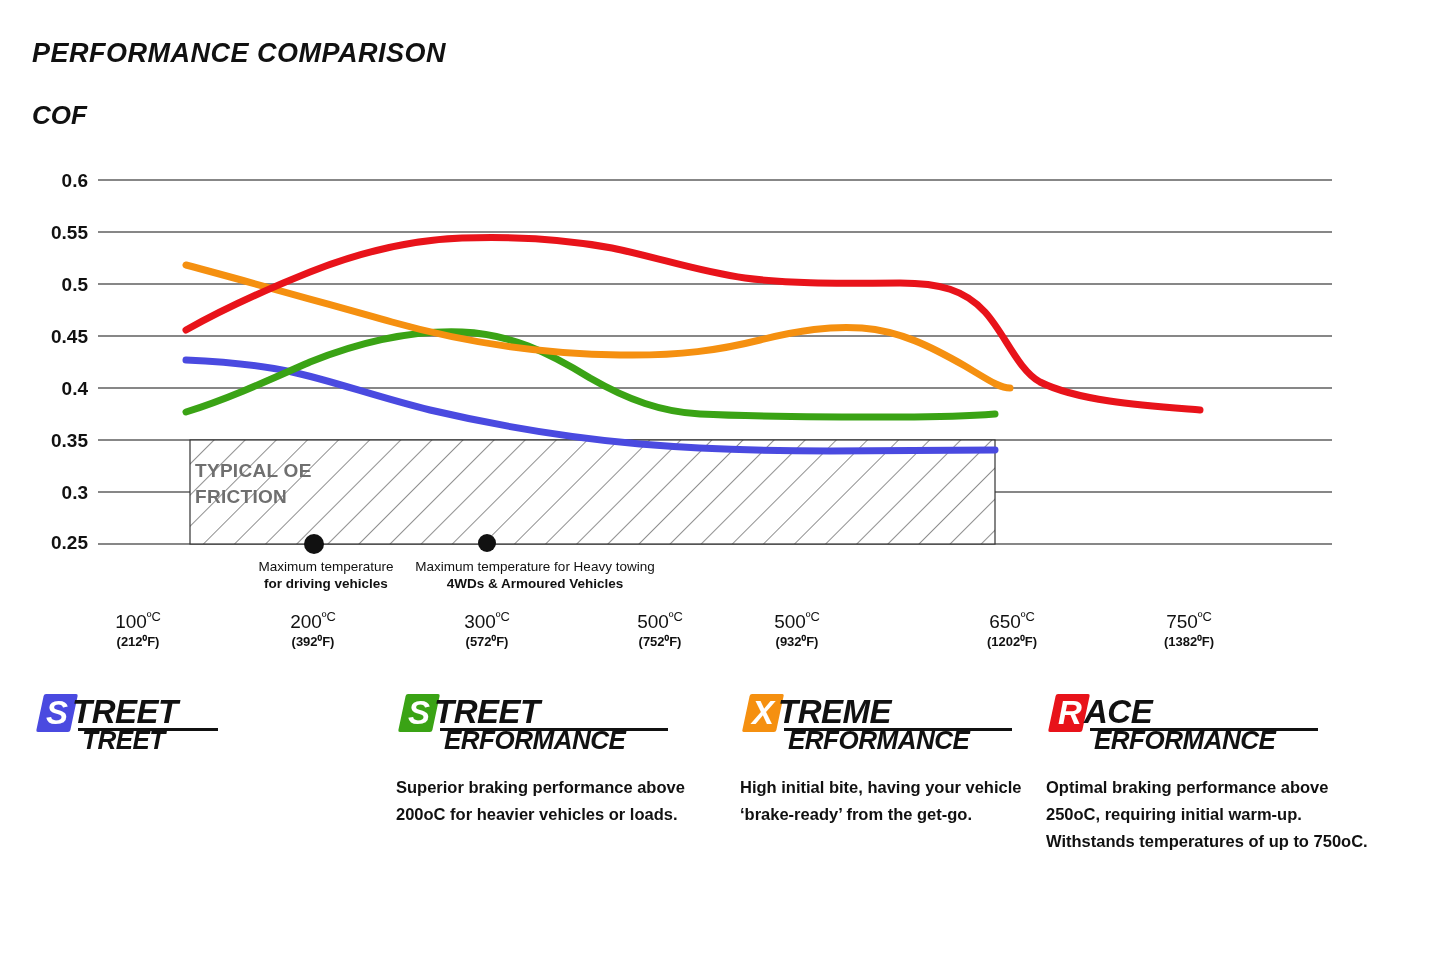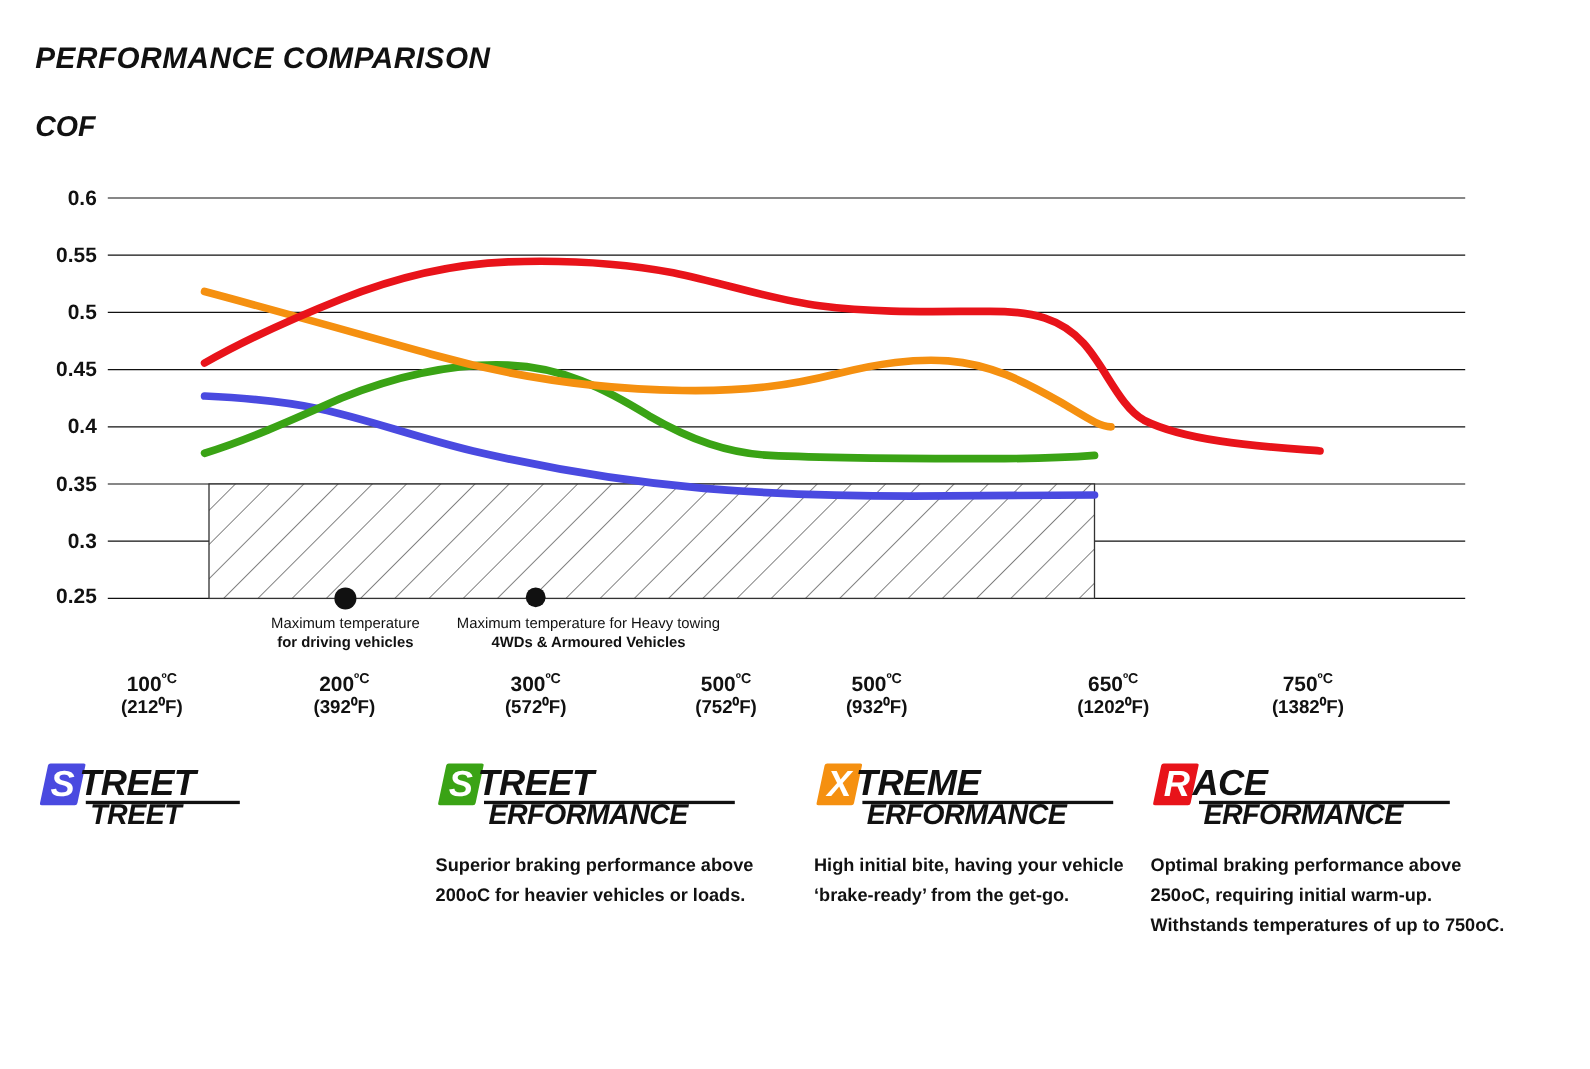--- a/index.html
+++ b/index.html
@@ -61,26 +61,26 @@
     width: 60px;
   }
   .xtick {
     position: absolute;
     text-align: center;
     width: 120px;
     color: #111;
   }
   .xtick .c {
     font-size: 19px;
-    font-weight: bold;
+    font-weight: normal;
     display: block;
     line-height: 22px;
   }
   .xtick .f {
-    font-size: 17px;
+    font-size: 13px;
     font-weight: bold;
     display: block;
     line-height: 17px;
   }
   .sup { font-size: 0.68em; vertical-align: super; }
   .hatch-label {
     position: absolute;
     font-size: 19px;
     font-weight: bold;
     color: #6f6f6f;
@@ -218,22 +218,26 @@
       <path fill="none" stroke="#3aa315" stroke-width="7" stroke-linecap="round" stroke-linejoin="round" d="M 186,412 C 225,400 265,382 310,362 C 360,342 410,330 462,332 C 510,334 548,352 590,378 C 628,400 662,412 700,414 C 760,417 830,417 900,417 C 940,417 970,416 995,414"></path>
 
       <path fill="none" stroke="#f59010" stroke-width="7" stroke-linecap="round" stroke-linejoin="round" d="M 186,265 C 250,282 320,302 392,322 C 470,344 545,354 620,355 C 680,356 720,350 760,340 C 800,330 830,326 862,328 C 900,331 930,346 965,366 C 990,381 1000,388 1010,388"></path>
 
       <path fill="none" stroke="#e8131a" stroke-width="7" stroke-linecap="round" stroke-linejoin="round" d="M 186,330 C 225,308 265,290 310,272 C 360,252 410,240 462,238 C 520,236 570,240 612,248 C 660,258 700,272 745,278 C 800,285 850,283 900,283 C 940,283 965,290 985,312 C 1005,334 1018,370 1040,382 C 1080,402 1150,406 1200,410"></path>
 
       <circle cx="314" cy="544" r="10" fill="#111111"></circle>
       <circle cx="487" cy="543" r="9" fill="#111111"></circle>
     </svg>
 
-
-    <div class="marker-note" style="left:218px; top:558px; width:192px;">
+    <div class="hatch-label" style="left: 195px; top: 458px;">
+      <span>TYPICAL OE</span><br>
+      <span>FRICTION</span>
+    </div>
+
+    <div class="marker-note" style="left:230px; top:558px; width:192px;">
       <span class="n">Maximum temperature</span>
       <span class="b">for driving vehicles</span>
     </div>
 
     <div class="marker-note" style="left:345px; top:558px; width:380px;">
       <span class="n">Maximum temperature for Heavy towing</span>
       <span class="b">4WDs &amp; Armoured Vehicles</span>
     </div>
 
     <div class="xtick" style="left:78px; top:606px;">

